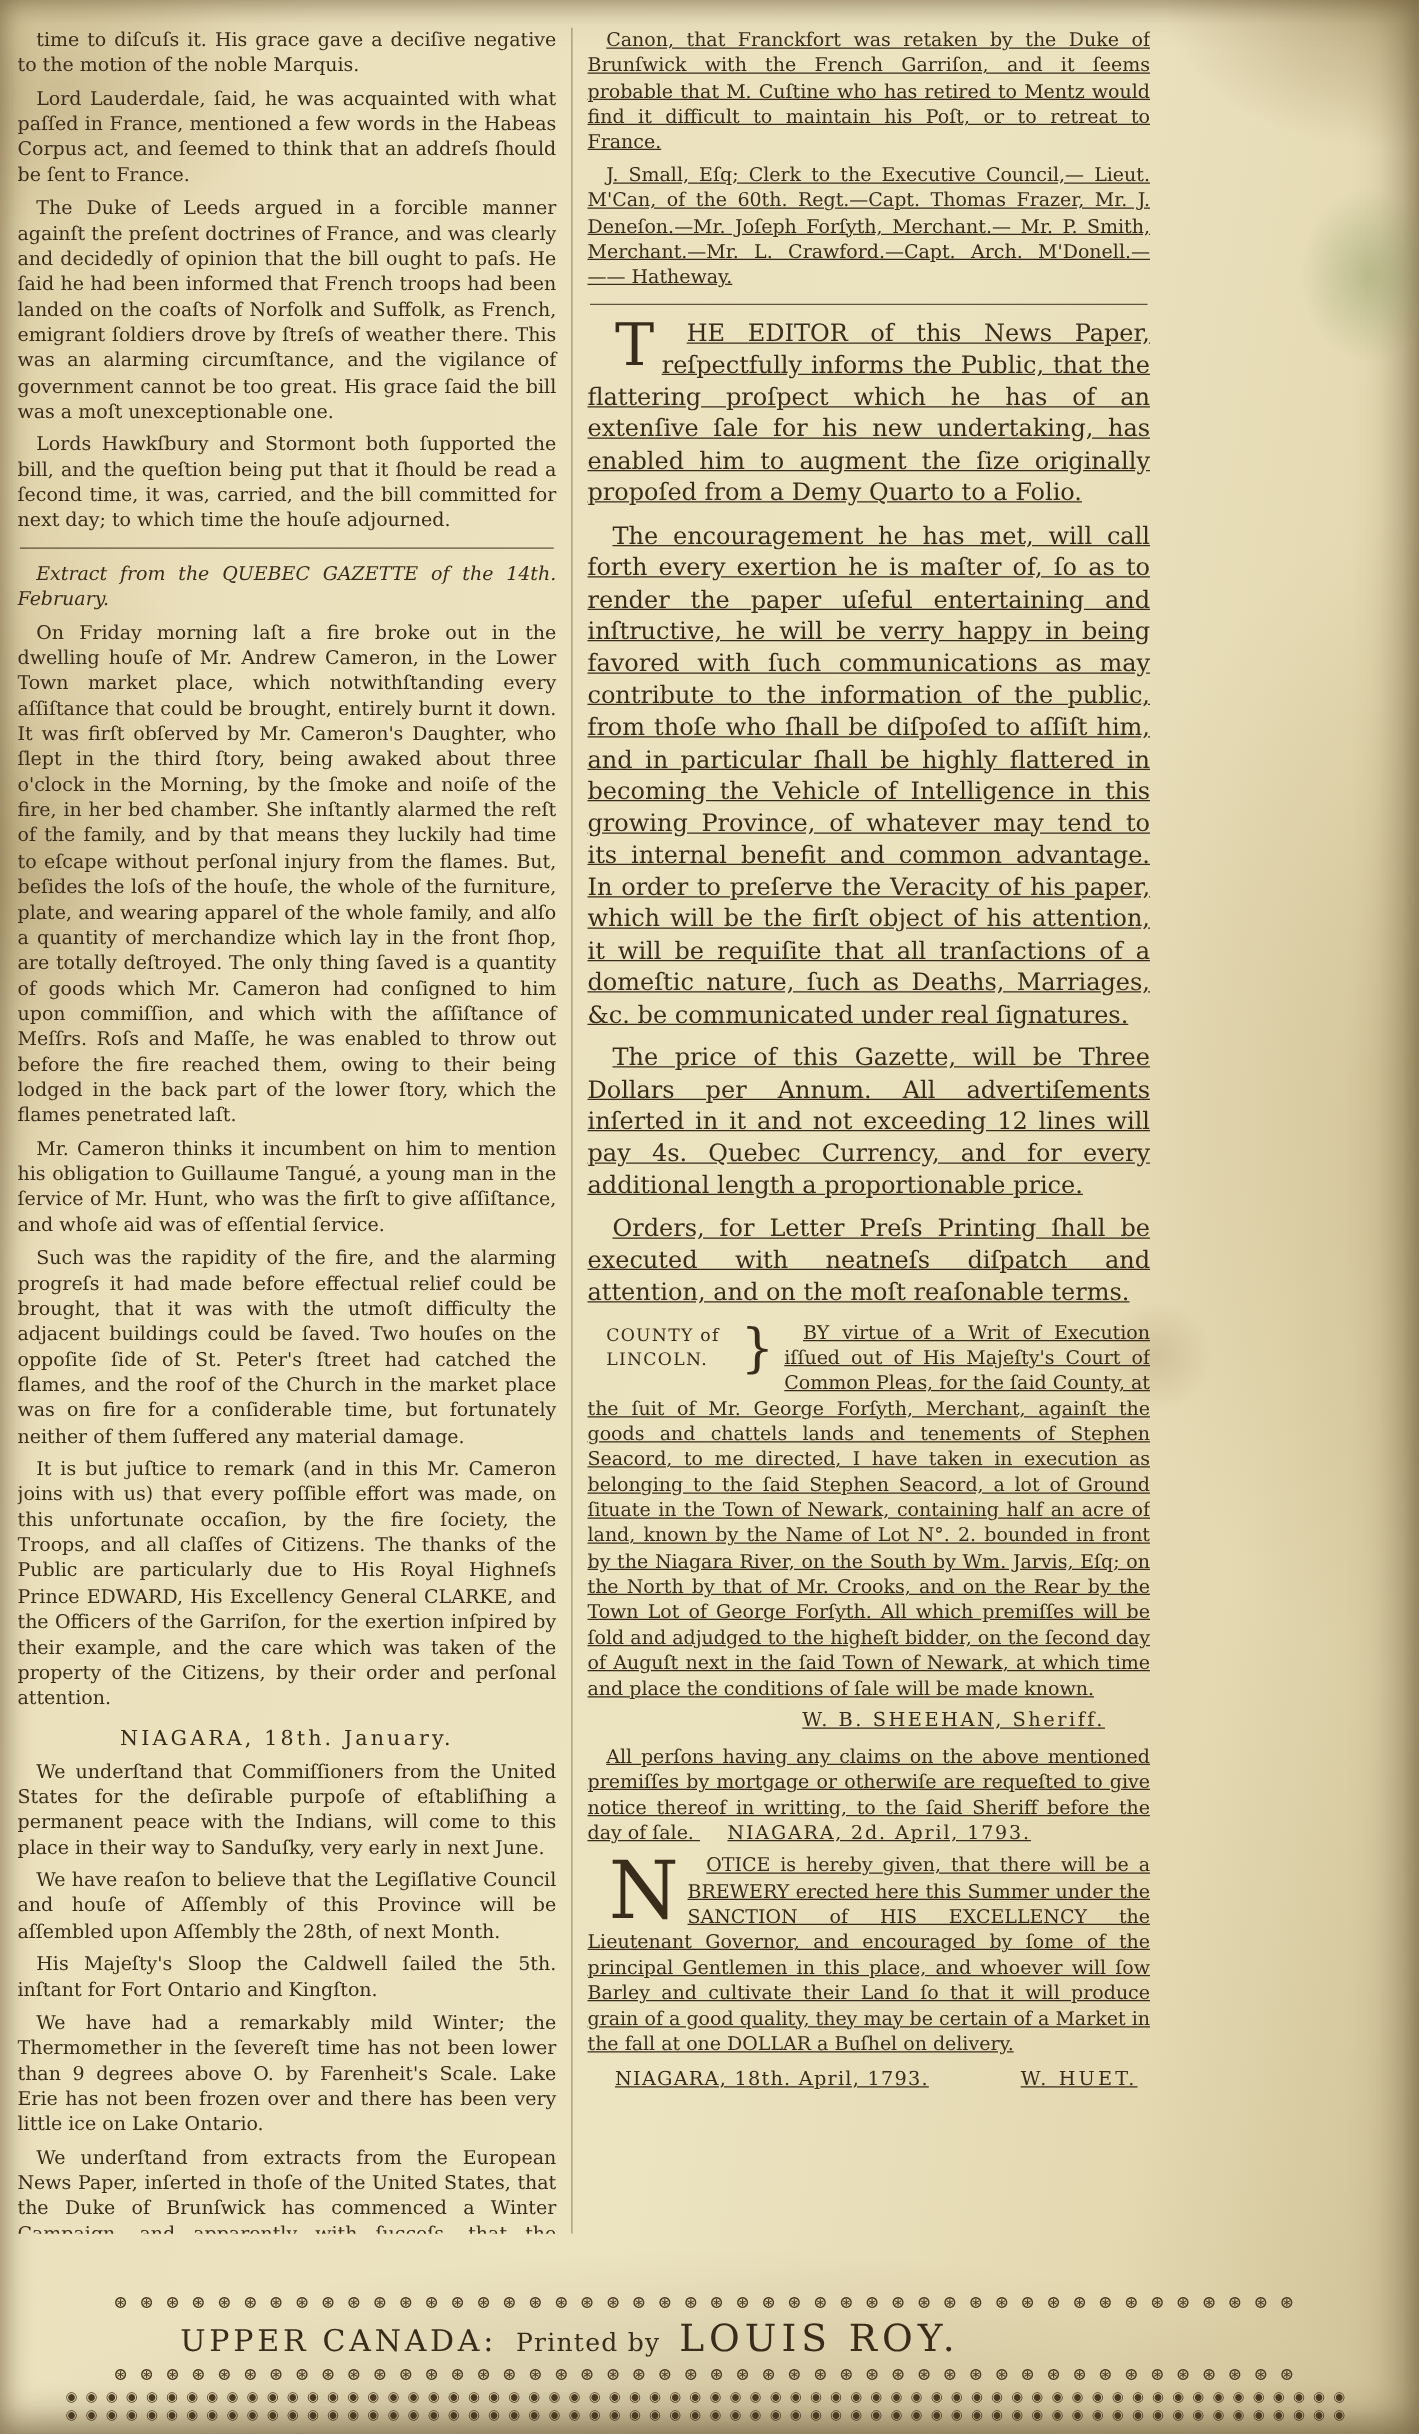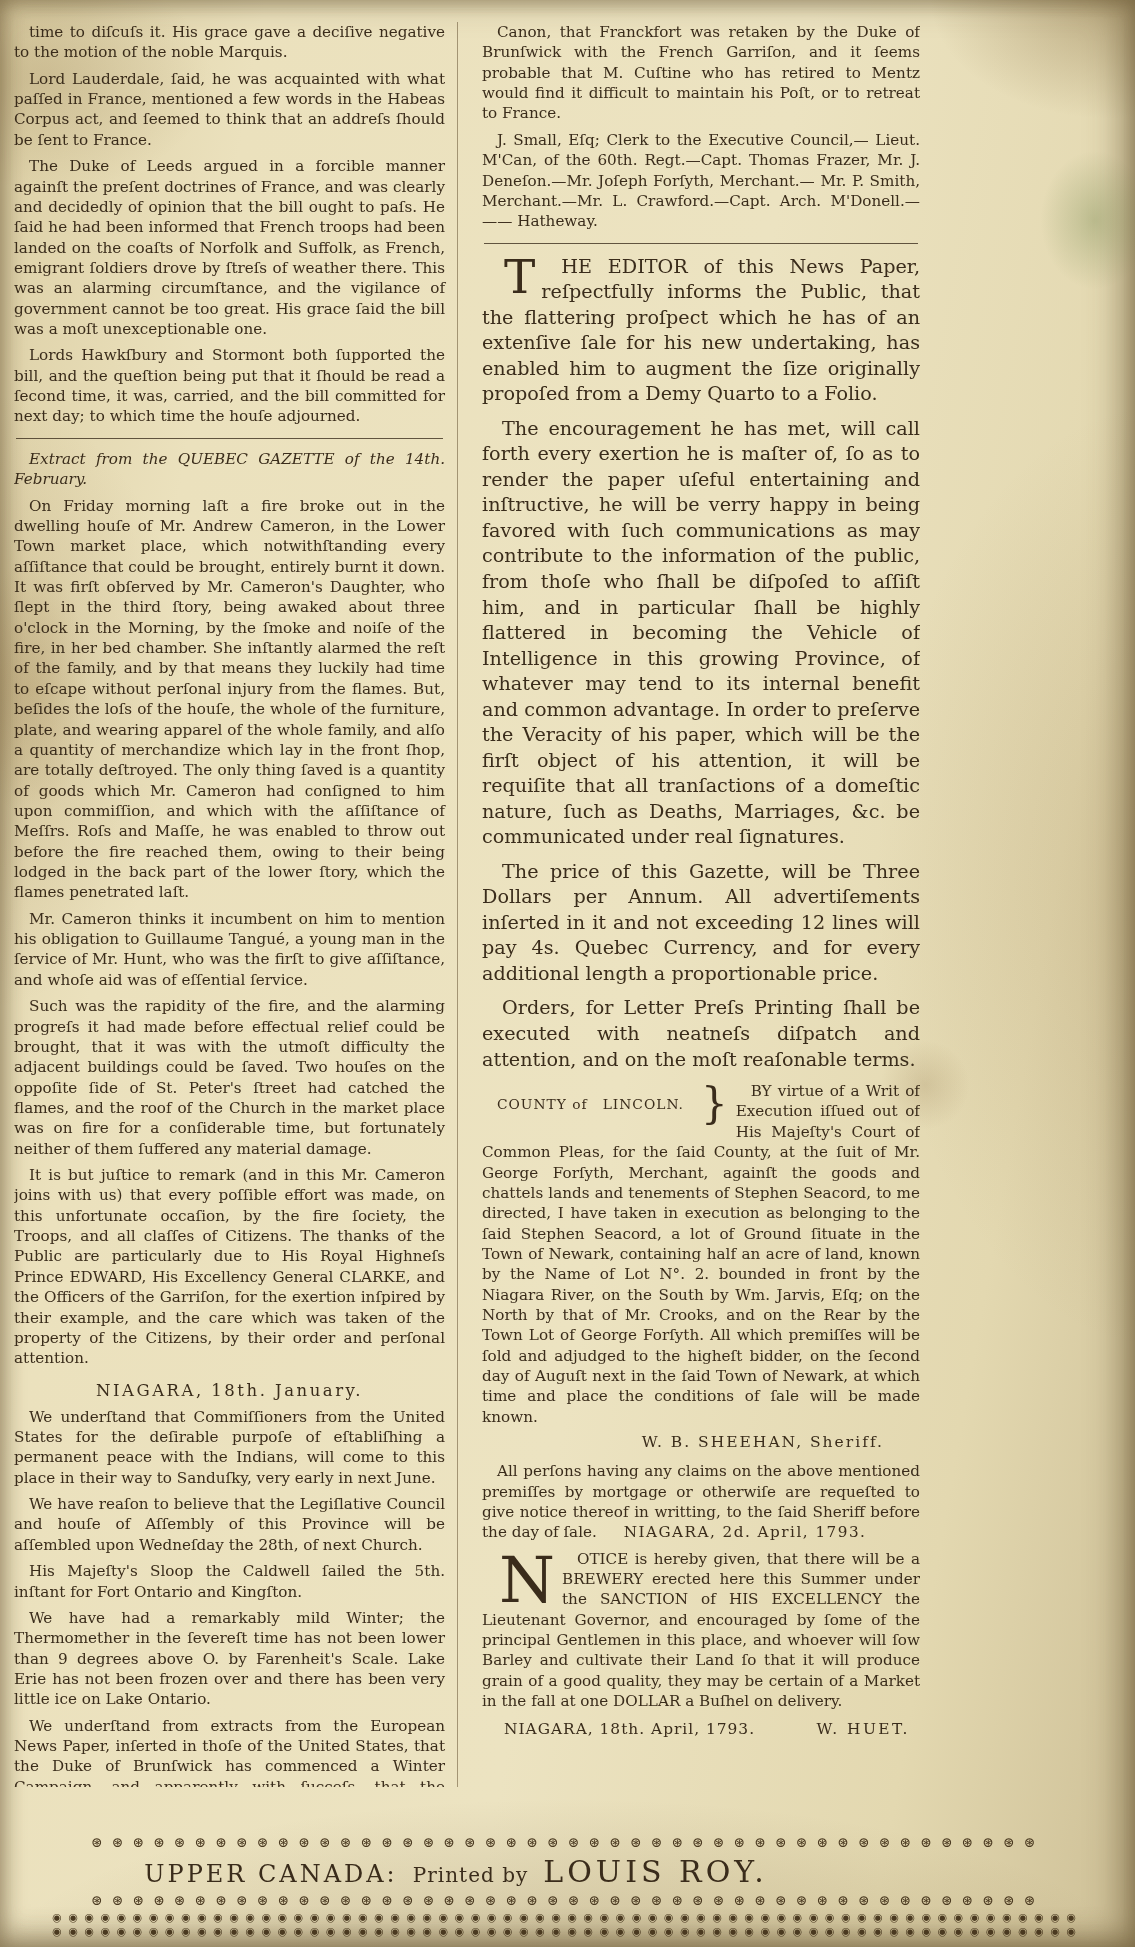--- a/index.html
+++ b/index.html
@@ -25,42 +25,42 @@
     background:radial-gradient(ellipse at center, rgba(130,100,50,0.22), rgba(130,100,50,0) 70%); }
   .stain-b { left:1040px; top:150px; width:110px; height:140px;
     background:radial-gradient(ellipse at center, rgba(96,120,60,0.30), rgba(96,120,60,0) 70%); }
   .stain-c { left:880px; top:1040px; width:90px; height:90px;
     background:radial-gradient(ellipse at center, rgba(125,95,50,0.18), rgba(125,95,50,0) 70%); }
 
   .columns { position:absolute; top:22px; left:14px; width:906px; height:1765px;
     display:flex; overflow:hidden; }
   .col { box-sizing:border-box; }
   .col-left  { width:443px; padding-right:12px; }
-  .col-right { width:463px; padding-left:24px; border-left:1px solid rgba(90,70,40,0.5); }
+  .col-right { width:463px; padding-left:12px; border-left:1px solid rgba(90,70,40,0.5);text-decoration:underline; }
 
   p.body { font-size:15.2px; line-height:1.34; text-align:justify;
     margin:0 0 6px; text-indent:15px; }
   .noindent { text-indent:0; }
 
   .rule { border:0; border-top:1.6px solid rgba(58,44,27,0.78); margin:11px 2px 10px; }
 
   .extract-heading { font-style:italic; font-size:15.2px; margin:4px 0 8px; }
 
   .dateline-head { text-align:center; font-size:16.5px; letter-spacing:2.5px; margin:12px 0 7px; }
 
   .public-head { text-align:center; font-size:17.5px; letter-spacing:4px; margin:10px 0 12px; }
 
   .large p.body { font-size:19.2px; line-height:1.33; margin-bottom:9px; text-indent:20px; }
 
   .dropcap { float:left; font-size:47px; line-height:40px; padding:3px 6px 0 2px; }
   .dropcap-big { font-size:64px; line-height:54px; padding:4px 7px 0 2px; }
 
   .county { margin-top:4px; }
   .county-head { float:left; display:flex; align-items:center; margin:2px 8px 0 0; }
-  .county-lines { display:flex; flex-direction:row; font-size:13.8px;
+  .county-lines { display:flex; flex-direction:column; font-size:13.8px;
     letter-spacing:1px; line-height:1.35; }
   .county-brace { font-size:42px; line-height:1; font-weight:400; margin-left:2px; }
 
   .sig-right { text-align:right; font-size:15.5px; letter-spacing:2px; margin:2px 36px 10px 0; }
   .inline-dateline { letter-spacing:1.5px; margin-left:22px;margin-top:24px; }
 
   .sig-row { display:flex; justify-content:space-between; align-items:baseline;
     font-size:15.4px; letter-spacing:1px; padding:3px 10px 0 22px; }
   .sig-row .sig-name { letter-spacing:2.5px; }
 
@@ -98,21 +98,21 @@
         <p class="body extract-heading noindent">Extract from the QUEBEC GAZETTE of the 14th. February.</p>
         <p class="body">On Friday morning laſt a fire broke out in the dwelling houſe of Mr. Andrew Cameron, in the Lower Town market place, which notwithſtanding every aſſiſtance that could be brought, entirely burnt it down. It was firſt obſerved by Mr. Cameron's Daughter, who ſlept in the third ſtory, being awaked about three o'clock in the Morning, by the ſmoke and noiſe of the fire, in her bed chamber. She inſtantly alarmed the reſt of the family, and by that means they luckily had time to eſcape without perſonal injury from the flames. But, beſides the loſs of the houſe, the whole of the furniture, plate, and wearing apparel of the whole family, and alſo a quantity of merchandize which lay in the front ſhop, are totally deſtroyed. The only thing ſaved is a quantity of goods which Mr. Cameron had conſigned to him upon commiſſion, and which with the aſſiſtance of Meſſrs. Roſs and Maſſe, he was enabled to throw out before the fire reached them, owing to their being lodged in the back part of the lower ſtory, which the flames penetrated laſt.</p>
         <p class="body">Mr. Cameron thinks it incumbent on him to mention his obligation to Guillaume Tangué, a young man in the ſervice of Mr. Hunt, who was the firſt to give aſſiſtance, and whoſe aid was of eſſential ſervice.</p>
         <p class="body">Such was the rapidity of the fire, and the alarming progreſs it had made before effectual relief could be brought, that it was with the utmoſt difficulty the adjacent buildings could be ſaved. Two houſes on the oppoſite ſide of St. Peter's ſtreet had catched the flames, and the roof of the Church in the market place was on fire for a conſiderable time, but fortunately neither of them ſuffered any material damage.</p>
         <p class="body">It is but juſtice to remark (and in this Mr. Cameron joins with us) that every poſſible effort was made, on this unfortunate occaſion, by the fire ſociety, the Troops, and all claſſes of Citizens. The thanks of the Public are particularly due to His Royal Highneſs Prince EDWARD, His Excellency General CLARKE, and the Officers of the Garriſon, for the exertion inſpired by their example, and the care which was taken of the property of the Citizens, by their order and perſonal attention.</p>
       </section>
 
       <section>
         <div class="dateline-head">NIAGARA, 18th. January.</div>
         <p class="body">We underſtand that Commiſſioners from the United States for the deſirable purpoſe of eſtabliſhing a permanent peace with the Indians, will come to this place in their way to Sanduſky, very early in next June.</p>
-        <p class="body">We have reaſon to believe that the Legiſlative Council and houſe of Aſſembly of this Province will be aſſembled upon Wedneſday the 28th, of next Church.</p>
+        <p class="body">We have reaſon to believe that the Legiſlative Council and houſe of Aſſembly of this Province will be aſſembled upon Aſſembly the 28th, of next Month.</p>
         <p class="body">His Majeſty's Sloop the Caldwell ſailed the 5th. inſtant for Fort Ontario and Kingſton.</p>
         <p class="body">We have had a remarkably mild Winter; the Thermomether in the ſevereſt time has not been lower than 9 degrees above O. by Farenheit's Scale. Lake Erie has not been frozen over and there has been very little ice on Lake Ontario.</p>
         <p class="body">We underſtand from extracts from the European News Paper, inſerted in thoſe of the United States, that the Duke of Brunſwick has commenced a Winter Campaign, and apparently with ſucceſs, that the Heſſians had defeated a party of the French, and taken two pieces of</p>
       </section>
     </div>
 
     <div class="col col-right">
       <section>
         <p class="body noindent">Canon, that Franckfort was retaken by the Duke of Brunſwick with the French Garriſon, and it ſeems probable that M. Cuſtine who has retired to Mentz would find it difficult to maintain his Poſt, or to retreat to France.</p>
         <p class="body">J. Small, Eſq; Clerk to the Executive Council,— Lieut. M'Can, of the 60th. Regt.—Capt. Thomas Frazer, Mr. J. Deneſon.—Mr. Joſeph Forſyth, Merchant.— Mr. P. Smith, Merchant.—Mr. L. Crawford.—Capt. Arch. M'Donell.— —— Hatheway.</p>

